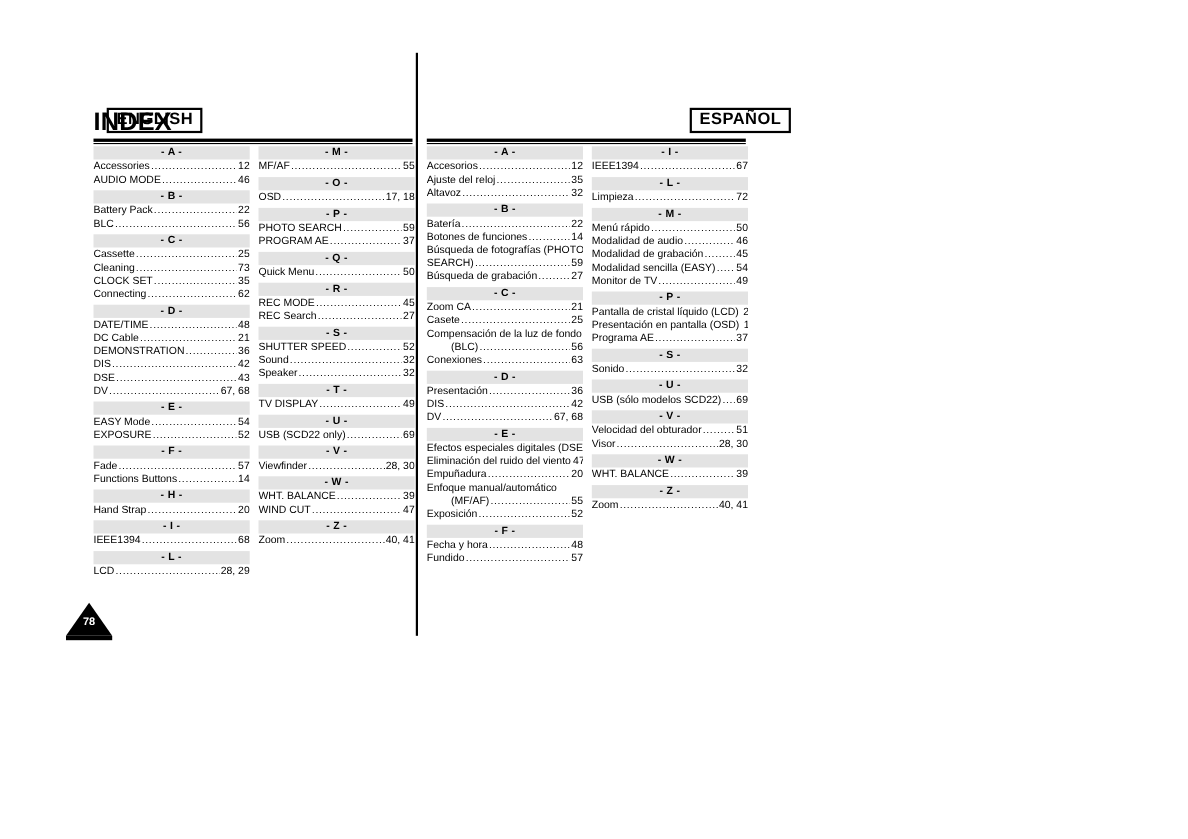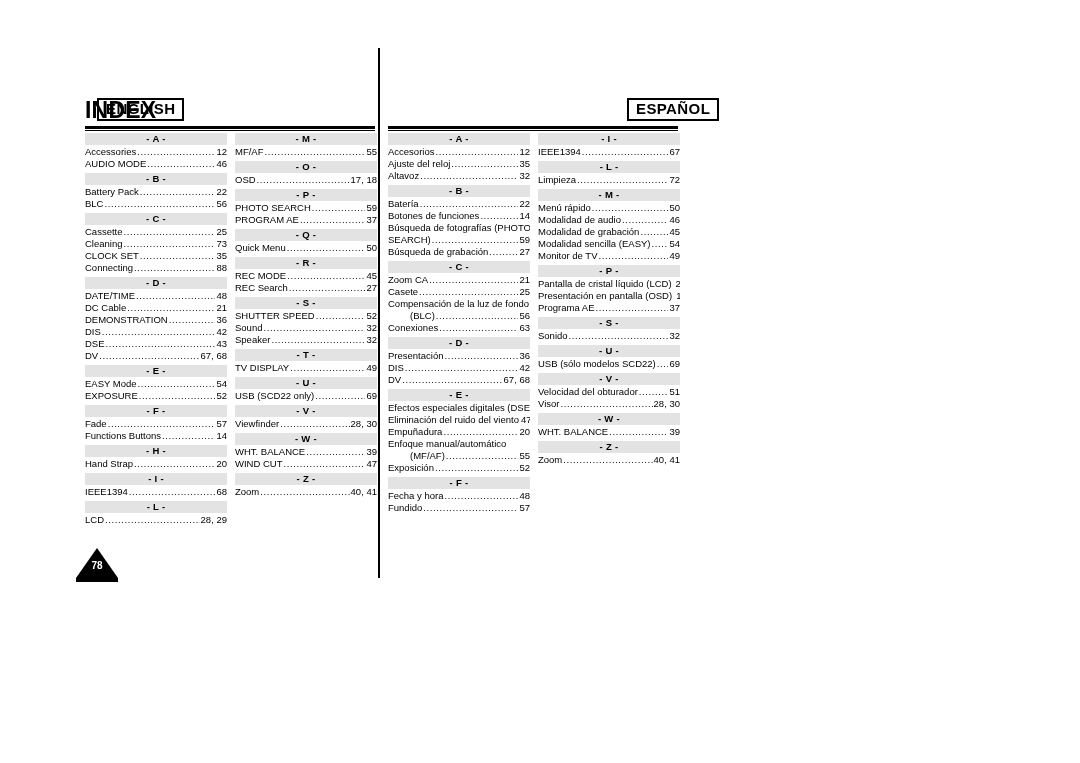--- a/index.html
+++ b/index.html
@@ -68,21 +68,21 @@
   }
   .entry .pg{flex:0 0 auto;text-align:right;}
 
   
   .entry.plain{display:block;}
   .entry.indent .nm{padding-left:22px;}
   .entry.nodots .pg{margin-left:4px;}
 
   
   .page-badge{
-    position:absolute;left:76px;top:548px;width:42px;height:34px;
+    position:absolute;left:60px;top:548px;width:42px;height:34px;
   }
   .page-badge .tri{
     width:0;height:0;border-left:21px solid transparent;
     border-right:21px solid transparent;border-bottom:30px solid #000;
   }
   .page-badge .bar{width:42px;height:4px;background:#000;}
   .page-badge .num{
     position:absolute;left:0;top:13px;width:42px;text-align:center;
     color:#fff;font-size:10px;font-weight:bold;line-height:10px;
   }
@@ -149,21 +149,21 @@
           <span class="pg">73</span>
         </div>
         <div class="entry">
           <span class="nm">CLOCK SET</span>
           <span class="dots">..........................................................................................</span>
           <span class="pg">35</span>
         </div>
         <div class="entry">
           <span class="nm">Connecting</span>
           <span class="dots">..........................................................................................</span>
-          <span class="pg">88</span>
+          <span class="pg">62</span>
         </div>
         <div class="sec-head">- D -</div>
         <div class="entry">
           <span class="nm">DATE/TIME</span>
           <span class="dots">..........................................................................................</span>
           <span class="pg">48</span>
         </div>
         <div class="entry">
           <span class="nm">DC Cable</span>
           <span class="dots">..........................................................................................</span>

